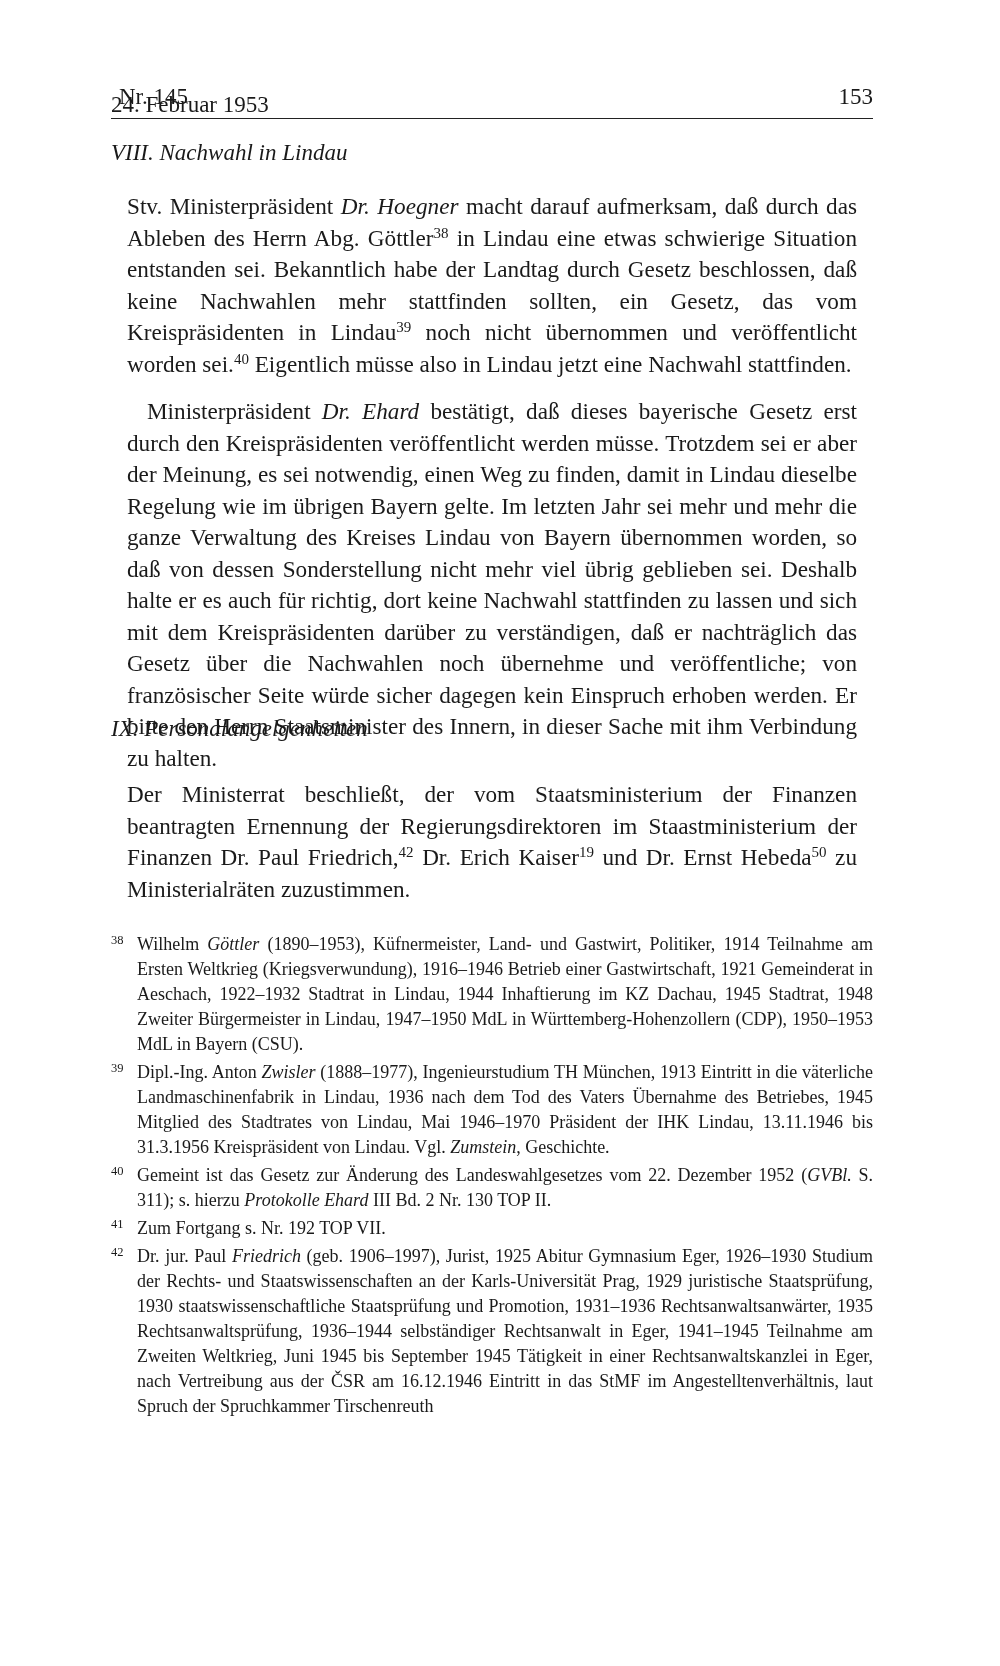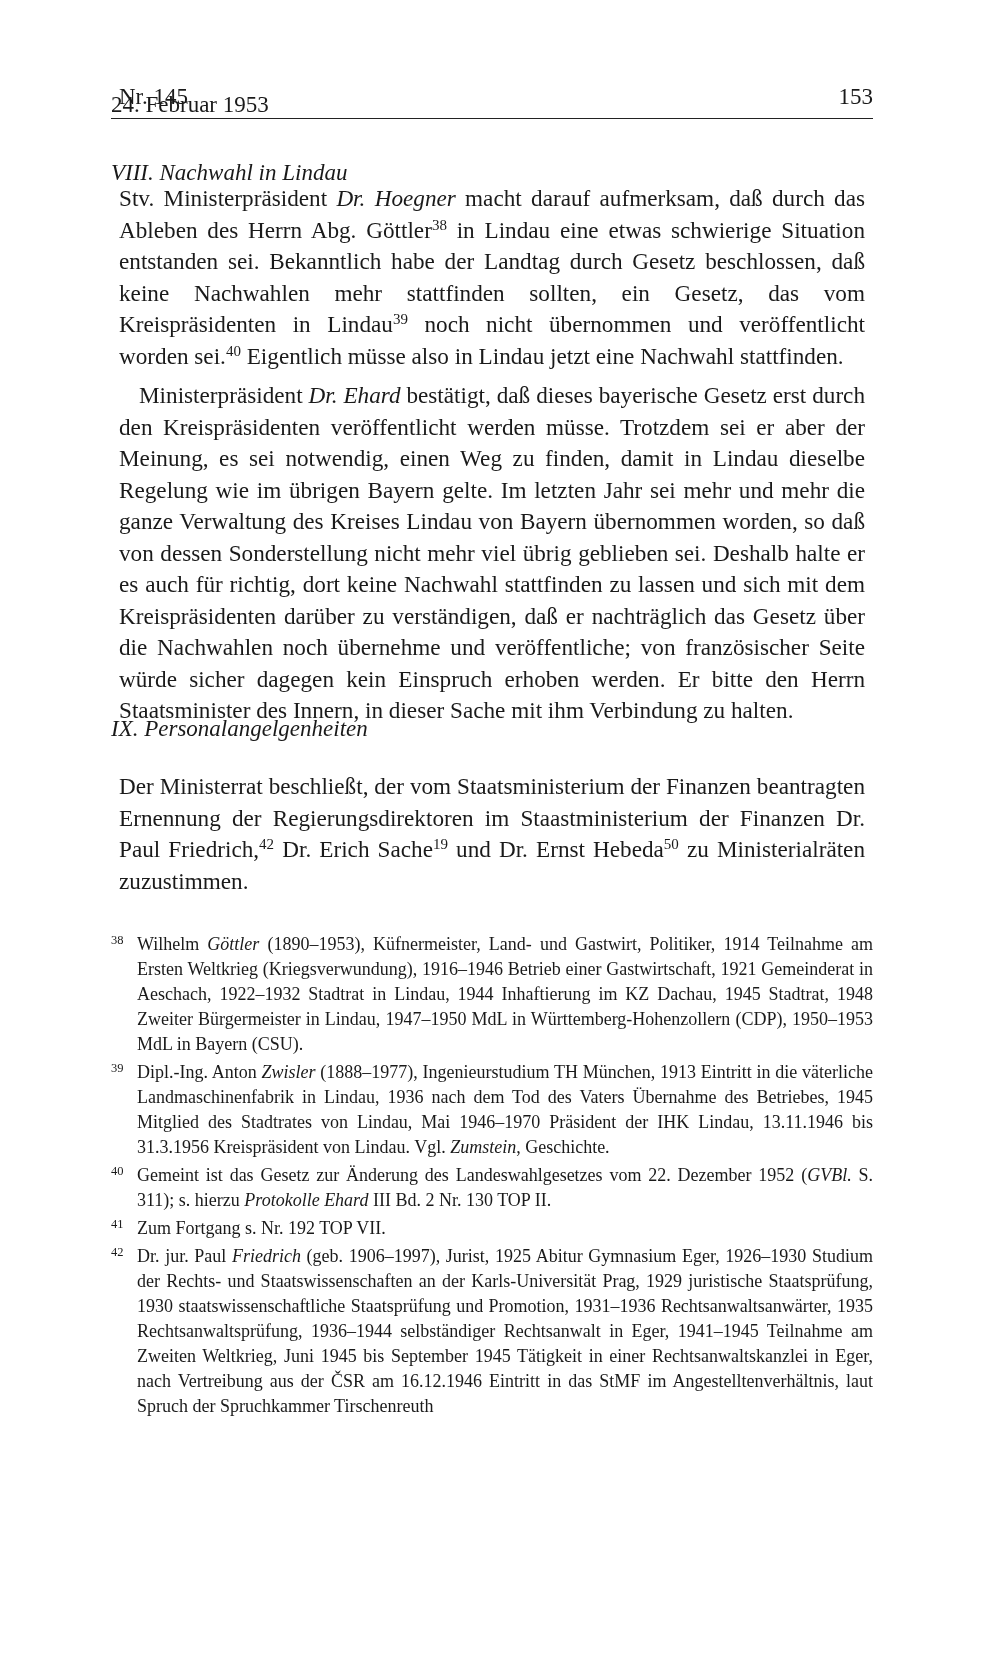--- a/index.html
+++ b/index.html
@@ -6,50 +6,50 @@
   body{width:1000px;height:1666px;position:relative;overflow:hidden;
        font-family:"Liberation Serif","DejaVu Serif",serif;color:#1a1a1a;}
   .page{position:absolute;left:111px;top:0;width:762px;}
   .header{position:absolute;top:84px;left:0;width:762px;height:34px;
           border-bottom:1.4px solid #222;font-size:23px;}
   .header .l{position:absolute;left:8px;top:0;}
   .header .c{position:absolute;left:0;right:0;top:8px;text-align:left;}
   .header .r{position:absolute;right:0;top:0;}
   .heading{position:absolute;left:0;font-style:italic;font-size:23px;}
   .para{position:absolute;left:0;width:762px;font-size:23.2px;line-height:31.5px;text-align:justify;}
-  .para p{margin:8px;}
+  .para p{margin:16px;}
   .indent{text-indent:20px;}
   sup{font-size:15px;vertical-align:8px;line-height:0;}
   .fn{position:absolute;left:0;width:762px;font-size:18px;line-height:25px;}
   .fn .item{position:relative;padding-left:26px;text-align:justify;margin-bottom:3px;}
   .fn .num{position:absolute;left:0;top:-4px;font-size:12.5px;}
   i{font-style:italic;}
 </style>
 </head>
 <body>
 
 <div class="page">
 
   <div class="header">
     <span class="l">Nr. 145</span>
     <span class="c">24. Februar 1953</span>
     <span class="r">153</span>
   </div>
 
-  <div class="heading" style="top:140px;margin-top:20px;">VIII. Nachwahl in Lindau</div>
+  <div class="heading" style="top:140px;">VIII. Nachwahl in Lindau</div>
 
   <div class="para" style="top:175px;">
     <p><span>Stv. Ministerpräsident </span><i>Dr. Hoegner</i><span> macht darauf aufmerksam, daß durch das Ableben des Herrn Abg. Göttler</span><sup>38</sup><span> in Lindau eine etwas schwierige Situation entstanden sei. Bekanntlich habe der Landtag durch Gesetz beschlossen, daß keine Nachwahlen mehr stattfinden sollten, ein Gesetz, das vom Kreispräsidenten in Lindau</span><sup>39</sup><span> noch nicht übernommen und veröffentlicht worden sei.</span><sup>40</sup><span> Eigentlich müsse also in Lindau jetzt eine Nachwahl stattfinden.</span></p>
     <p class="indent"><span>Ministerpräsident </span><i>Dr. Ehard</i><span> bestätigt, daß dieses bayerische Gesetz erst durch den Kreispräsidenten veröffentlicht werden müsse. Trotzdem sei er aber der Meinung, es sei notwendig, einen Weg zu finden, damit in Lindau dieselbe Regelung wie im übrigen Bayern gelte. Im letzten Jahr sei mehr und mehr die ganze Verwaltung des Kreises Lindau von Bayern übernommen worden, so daß von dessen Sonderstellung nicht mehr viel übrig geblieben sei. Deshalb halte er es auch für richtig, dort keine Nachwahl stattfinden zu lassen und sich mit dem Kreispräsidenten darüber zu verständigen, daß er nachträglich das Gesetz über die Nachwahlen noch übernehme und veröffentliche; von französischer Seite würde sicher dagegen kein Einspruch erhoben werden. Er bitte den Herrn Staatsminister des Innern, in dieser Sache mit ihm Verbindung zu halten.</span></p>
   </div>
 
   <div class="heading" style="top:716px;">IX. Personalangelgenheiten</div>
 
   <div class="para" style="top:763px;">
-    <p><span>Der Ministerrat beschließt, der vom Staatsministerium der Finanzen beantragten Ernennung der Regierungsdirektoren im Staastministerium der Finanzen Dr. Paul Friedrich,</span><sup>42</sup><span> Dr. Erich Sache</span><sup>19</sup><span> und Dr. Ernst Hebeda</span><sup>50</sup><span> zu Ministerialräten zuzustimmen.</span></p>
+    <p><span>Der Ministerrat beschließt, der vom Staatsministerium der Finanzen beantragten Ernennung der Regierungsdirektoren im Staastministerium der Finanzen Dr. Paul Friedrich,</span><sup>42</sup><span> Dr. Erich Kaiser</span><sup>19</sup><span> und Dr. Ernst Hebeda</span><sup>50</sup><span> zu Ministerialräten zuzustimmen.</span></p>
   </div>
 
   <div class="fn" style="top:932px;">
     <div class="item"><span class="num">38</span><span>Wilhelm </span><i>Göttler</i><span> (1890–1953), Küfnermeister, Land- und Gastwirt, Politiker, 1914 Teilnahme am Ersten Weltkrieg (Kriegsverwundung), 1916–1946 Betrieb einer Gastwirtschaft, 1921 Gemeinderat in Aeschach, 1922–1932 Stadtrat in Lindau, 1944 Inhaftierung im KZ Dachau, 1945 Stadtrat, 1948 Zweiter Bürgermeister in Lindau, 1947–1950 MdL in Württemberg-Hohenzollern (CDP), 1950–1953 MdL in Bayern (CSU).</span></div>
     <div class="item"><span class="num">39</span><span>Dipl.-Ing. Anton </span><i>Zwisler</i><span> (1888–1977), Ingenieurstudium TH München, 1913 Eintritt in die väterliche Landmaschinenfabrik in Lindau, 1936 nach dem Tod des Vaters Übernahme des Betriebes, 1945 Mitglied des Stadtrates von Lindau, Mai 1946–1970 Präsident der IHK Lindau, 13.11.1946 bis 31.3.1956 Kreispräsident von Lindau. Vgl. </span><i>Zumstein</i><span>, Geschichte.</span></div>
     <div class="item"><span class="num">40</span><span>Gemeint ist das Gesetz zur Änderung des Landeswahlgesetzes vom 22. Dezember 1952 (</span><i>GVBl.</i><span> S. 311); s. hierzu </span><i>Protokolle Ehard</i><span> III Bd. 2 Nr. 130 TOP II.</span></div>
     <div class="item"><span class="num">41</span><span>Zum Fortgang s. Nr. 192 TOP VII.</span></div>
     <div class="item"><span class="num">42</span><span>Dr. jur. Paul </span><i>Friedrich</i><span> (geb. 1906–1997), Jurist, 1925 Abitur Gymnasium Eger, 1926–1930 Studium der Rechts- und Staatswissenschaften an der Karls-Universität Prag, 1929 juristische Staatsprüfung, 1930 staatswissenschaftliche Staatsprüfung und Promotion, 1931–1936 Rechtsanwaltsanwärter, 1935 Rechtsanwaltsprüfung, 1936–1944 selbständiger Rechtsanwalt in Eger, 1941–1945 Teilnahme am Zweiten Weltkrieg, Juni 1945 bis September 1945 Tätigkeit in einer Rechtsanwaltskanzlei in Eger, nach Vertreibung aus der ČSR am 16.12.1946 Eintritt in das StMF im Angestelltenverhältnis, laut Spruch der Spruchkammer Tirschenreuth</span></div>
   </div>
 

